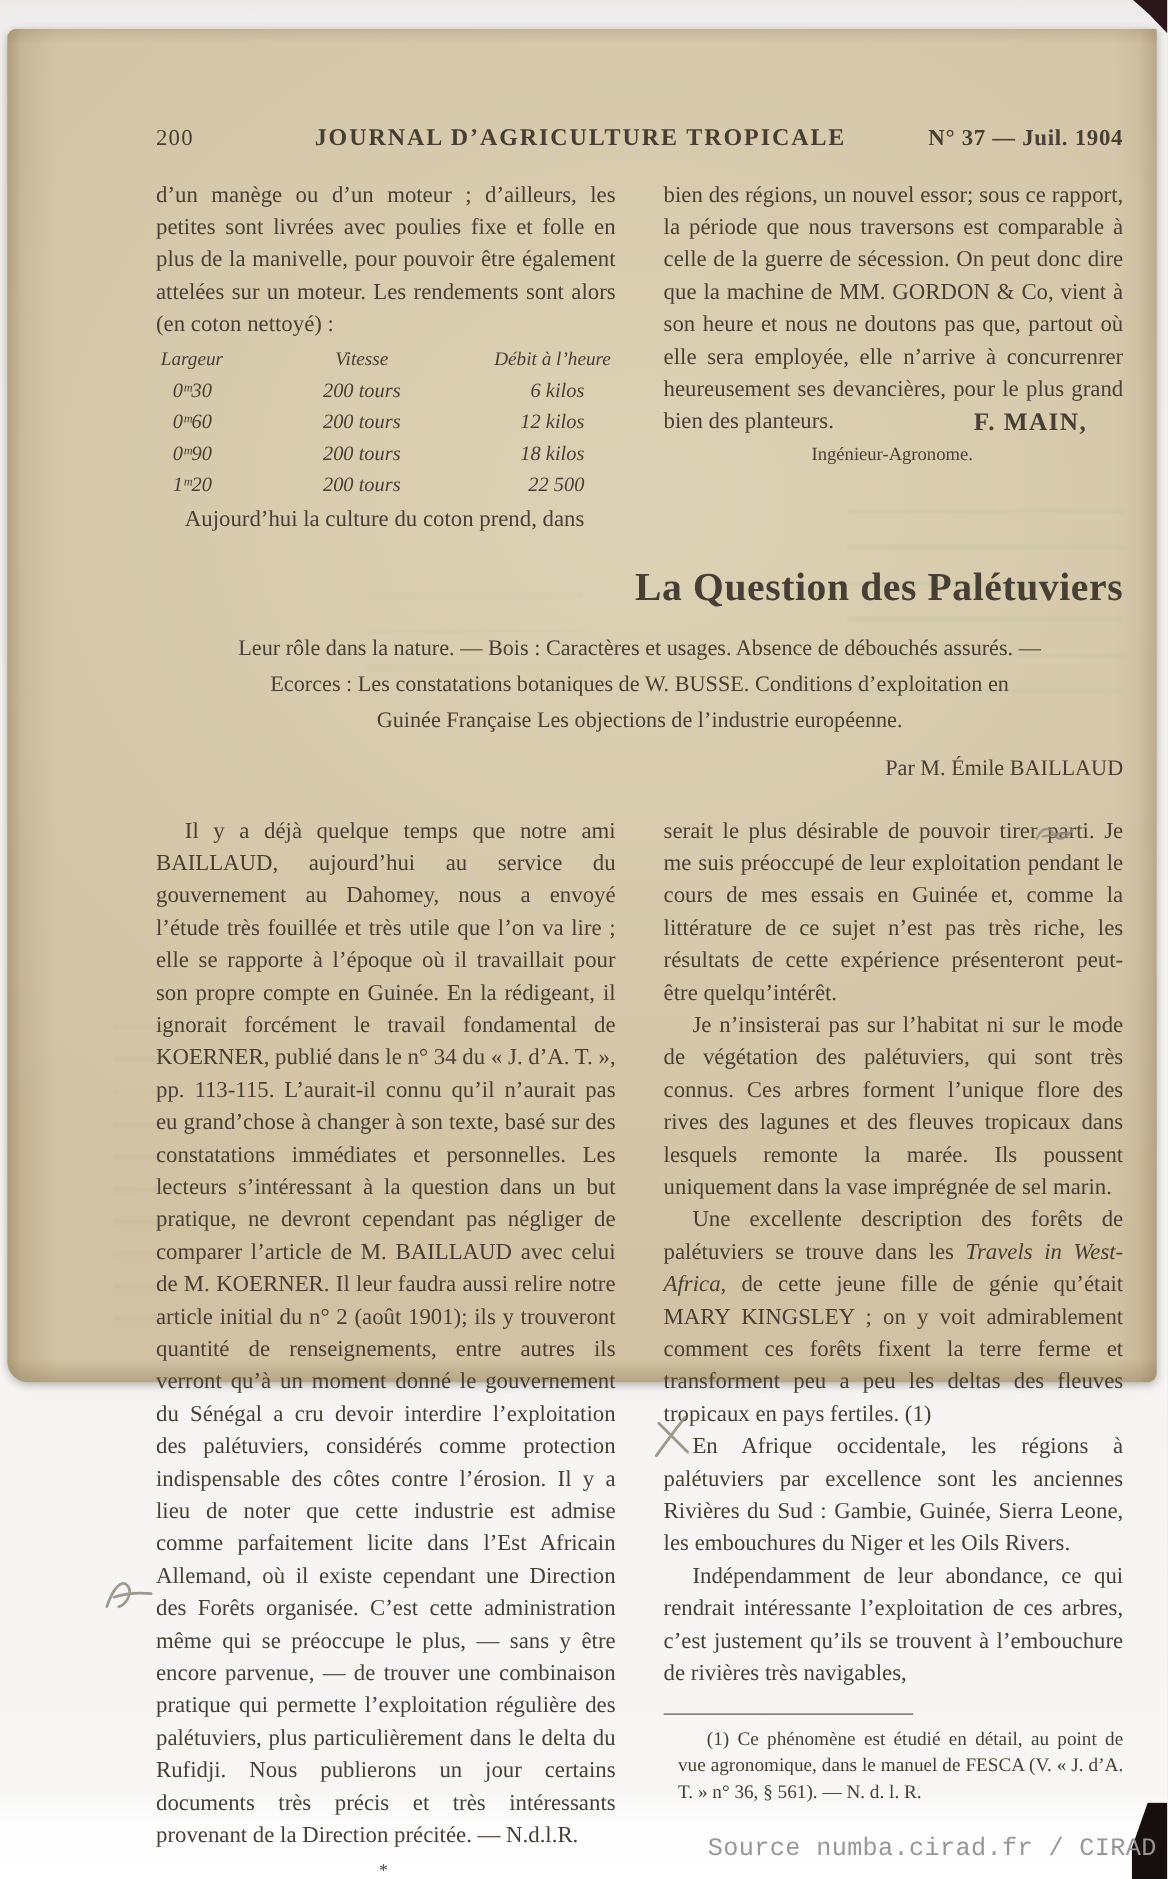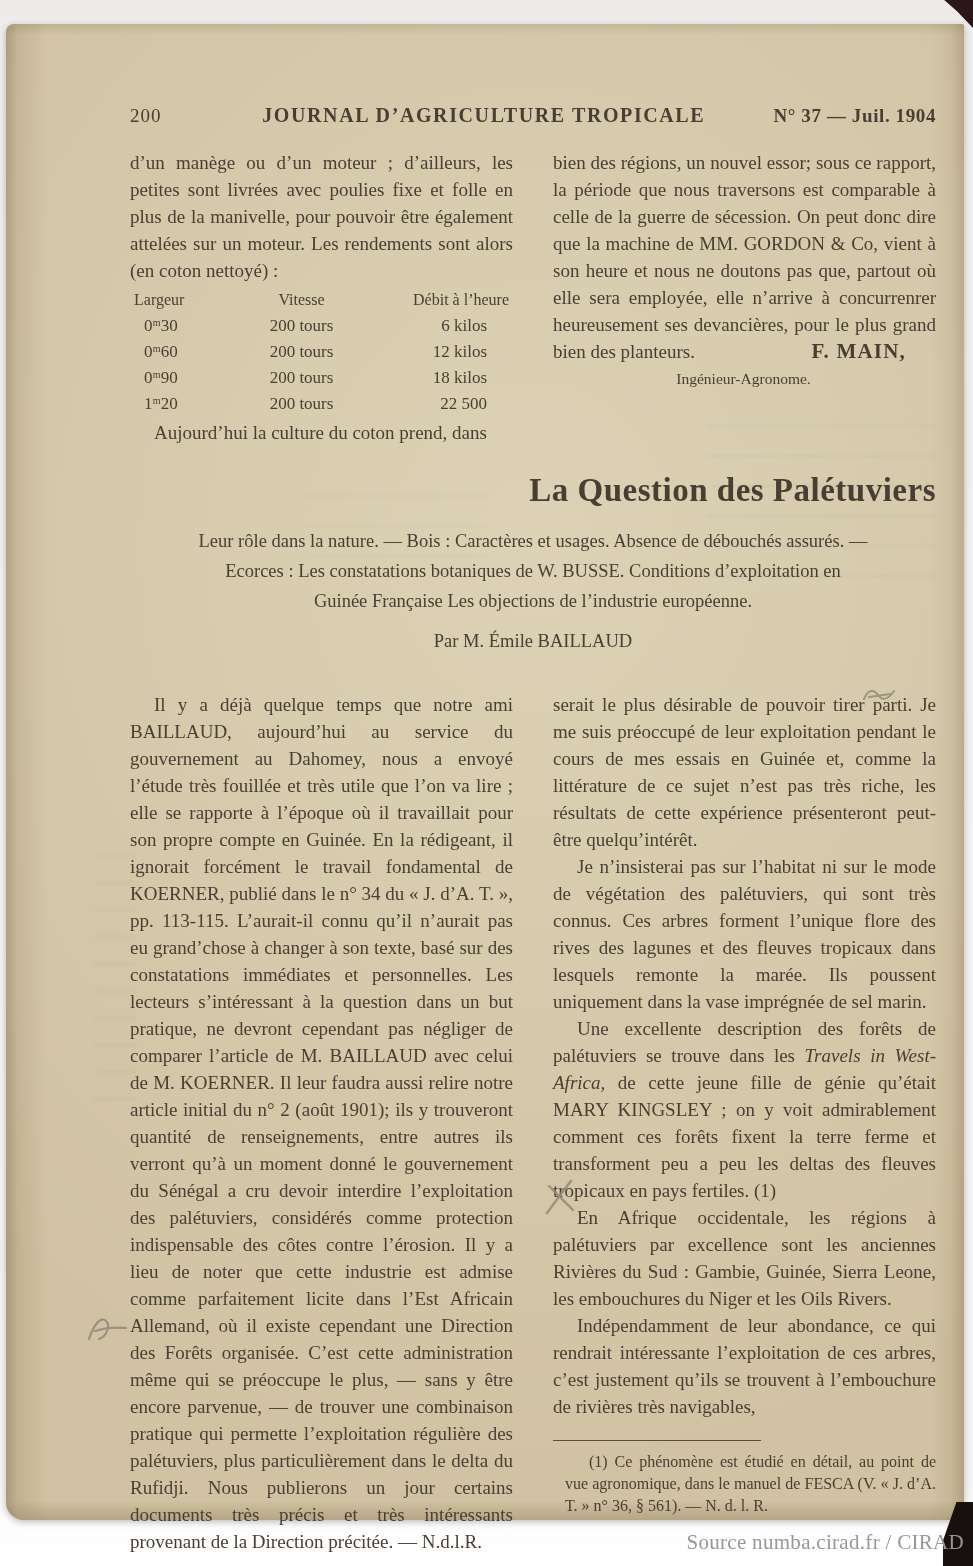--- a/index.html
+++ b/index.html
@@ -2,21 +2,21 @@
 <html lang="fr"><head>
 <meta charset="utf-8">
 <style>
   html,body{margin:0;padding:0;}
   body{
     width:973px;height:1566px;position:relative;overflow:hidden;
     background:linear-gradient(180deg,#eceae8 0px,#f1efed 30px,#f7f6f5 1490px,#fdfdfd 1520px,#ffffff 100%);
     font-family:"Liberation Serif","DejaVu Serif",serif;
   }
   .paper{
-    position:absolute;left:6px;top:24px;width:958px;height:1496px;
+    position:absolute;left:6px;top:24px;width:958px;height:1128px;
     background:
       radial-gradient(120% 90% at 55% 35%, rgba(255,250,232,0.28), rgba(0,0,0,0) 70%),
       linear-gradient(90deg, rgba(118,98,62,0.42) 0px, rgba(118,98,62,0.16) 12px, rgba(118,98,62,0) 42px),
       linear-gradient(270deg, rgba(118,98,62,0.34) 0px, rgba(118,98,62,0.10) 14px, rgba(0,0,0,0) 34px),
       linear-gradient(180deg, rgba(118,98,62,0.22) 0px, rgba(0,0,0,0) 12px),
       linear-gradient(0deg, rgba(118,98,62,0.30) 0px, rgba(0,0,0,0) 20px),
       #d0c2a2;
     border-radius:8px 2px 8px 18px;
     box-shadow:0 2px 7px rgba(40,30,15,0.30);
   }
@@ -33,40 +33,40 @@
     color:#473f33;font-size:19px;line-height:27px;text-align:justify;
   }
   .page-header{display:flex;align-items:baseline;margin-bottom:20px;font-weight:bold;}
   .page-header .pagenum{width:78px;font-weight:normal;font-size:19px;letter-spacing:1px;}
   .page-header .jtitle{flex:1;text-align:center;font-size:20px;letter-spacing:1.6px;white-space:nowrap;}
   .page-header .issue{font-size:19px;letter-spacing:0.6px;white-space:nowrap;padding-left:14px;}
   .columns{display:flex;gap:40px;}
   .col{width:390px;}
   p{margin:0;}
   .ind{text-indent:24px;}
-  .tbl{display:grid;grid-template-columns:118px 1fr 158px;font-size:17px;line-height:26px;margin:3px 0 2px;}
+  .tbl{display:grid;grid-template-columns:118px 1fr 158px;font-size:17px;line-height:26px;margin:3px 0 2px;font-style:italic;}
   .tbl .th{font-size:16px;}
   .tbl .c1{padding-left:4px;}
   .tbl .c1.val{padding-left:14px;}
   .tbl .c2{text-align:center;}
   .tbl .c3{text-align:right;padding-right:26px;}
   .tbl .th.c3{padding-right:4px;}
   .sig-name{text-align:right;padding-right:30px;margin-top:-27px;font-size:21px;letter-spacing:1.2px;font-weight:bold;}
   .sig-title{text-align:center;padding-right:2px;font-size:15.5px;line-height:20px;margin-top:4px;}
   .art-title{text-align:right;font-size:33px;line-height:40px;font-weight:bold;letter-spacing:0.5px;margin:24px 0 16px;}
   .subtitle-line{text-align:center;font-size:18.5px;line-height:30px;}
-  .byline{text-align:center;font-size:18.5px;margin-top:12px;margin-bottom:36px;}
+  .byline{text-align:right;font-size:18.5px;margin-top:12px;margin-bottom:24px;}
   .asterism{text-align:center;line-height:13px;font-size:15px;letter-spacing:4px;margin:10px 0 8px;}
   .footnote-rule{width:208px;border:none;border-top:1.5px solid rgba(70,58,42,0.85);margin:20px 0 10px;}
   .footnote{font-size:16px;line-height:22px;margin-left:12px;}
   .pencil{position:absolute;pointer-events:none;}
   .bleed{position:absolute;pointer-events:none;filter:blur(1.5px);opacity:0.45;}
   .credit{
     position:absolute;right:9px;top:1530px;
-    font-family:Liberation Serif, serif;
+    font-family:Liberation Mono, monospace;
     font-size:21px;color:#979797;letter-spacing:0.3px;
   }
   .italic{font-style:italic;}
 </style>
 </head>
 <body>
 
 <div class="paper">
 
   <div class="bleed" style="left:700px;top:400px;width:230px;height:160px;

